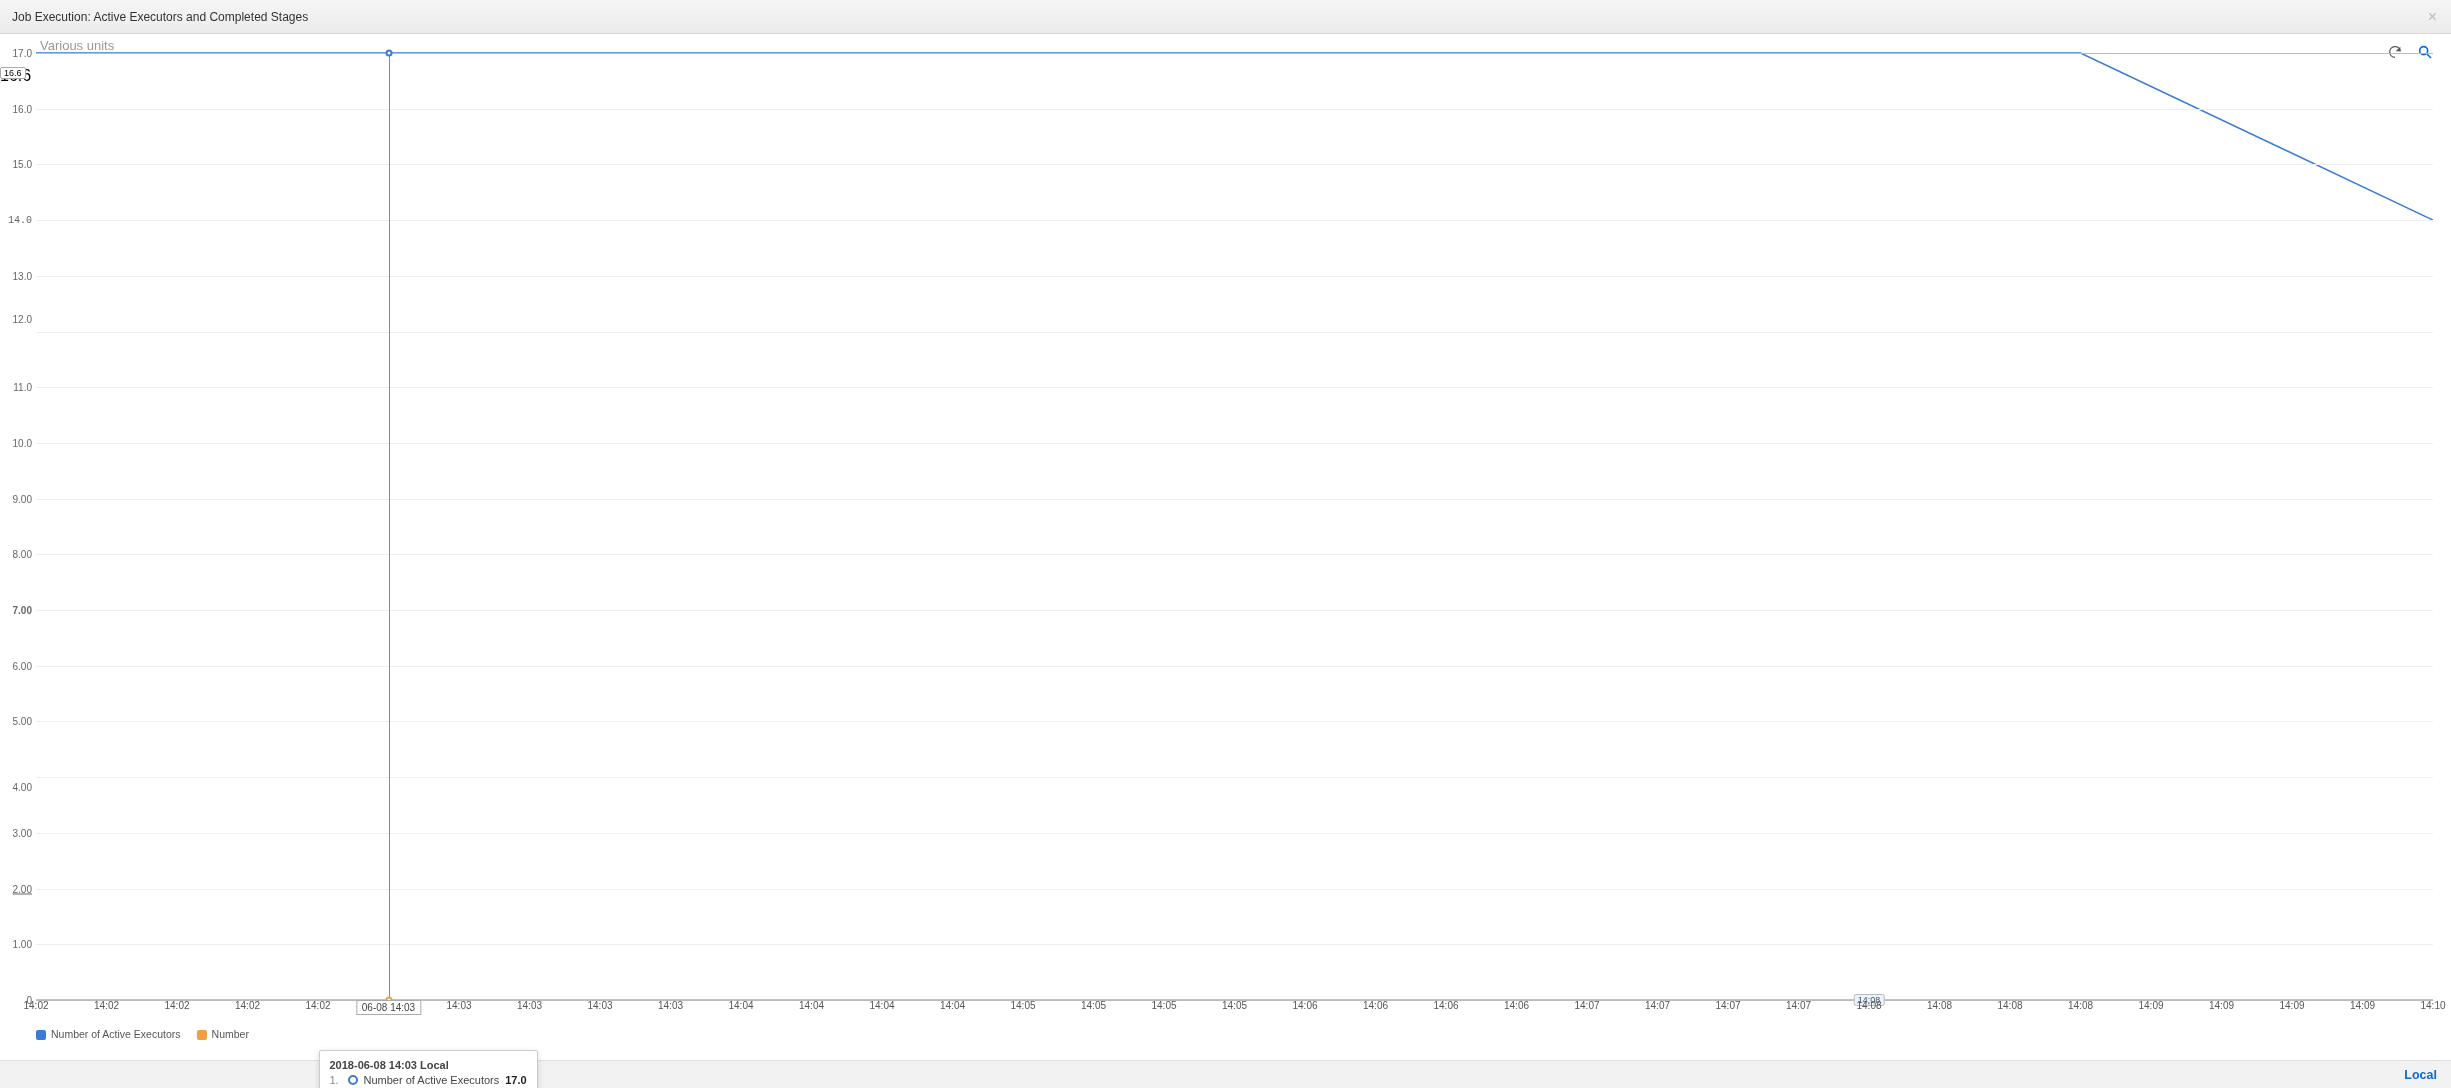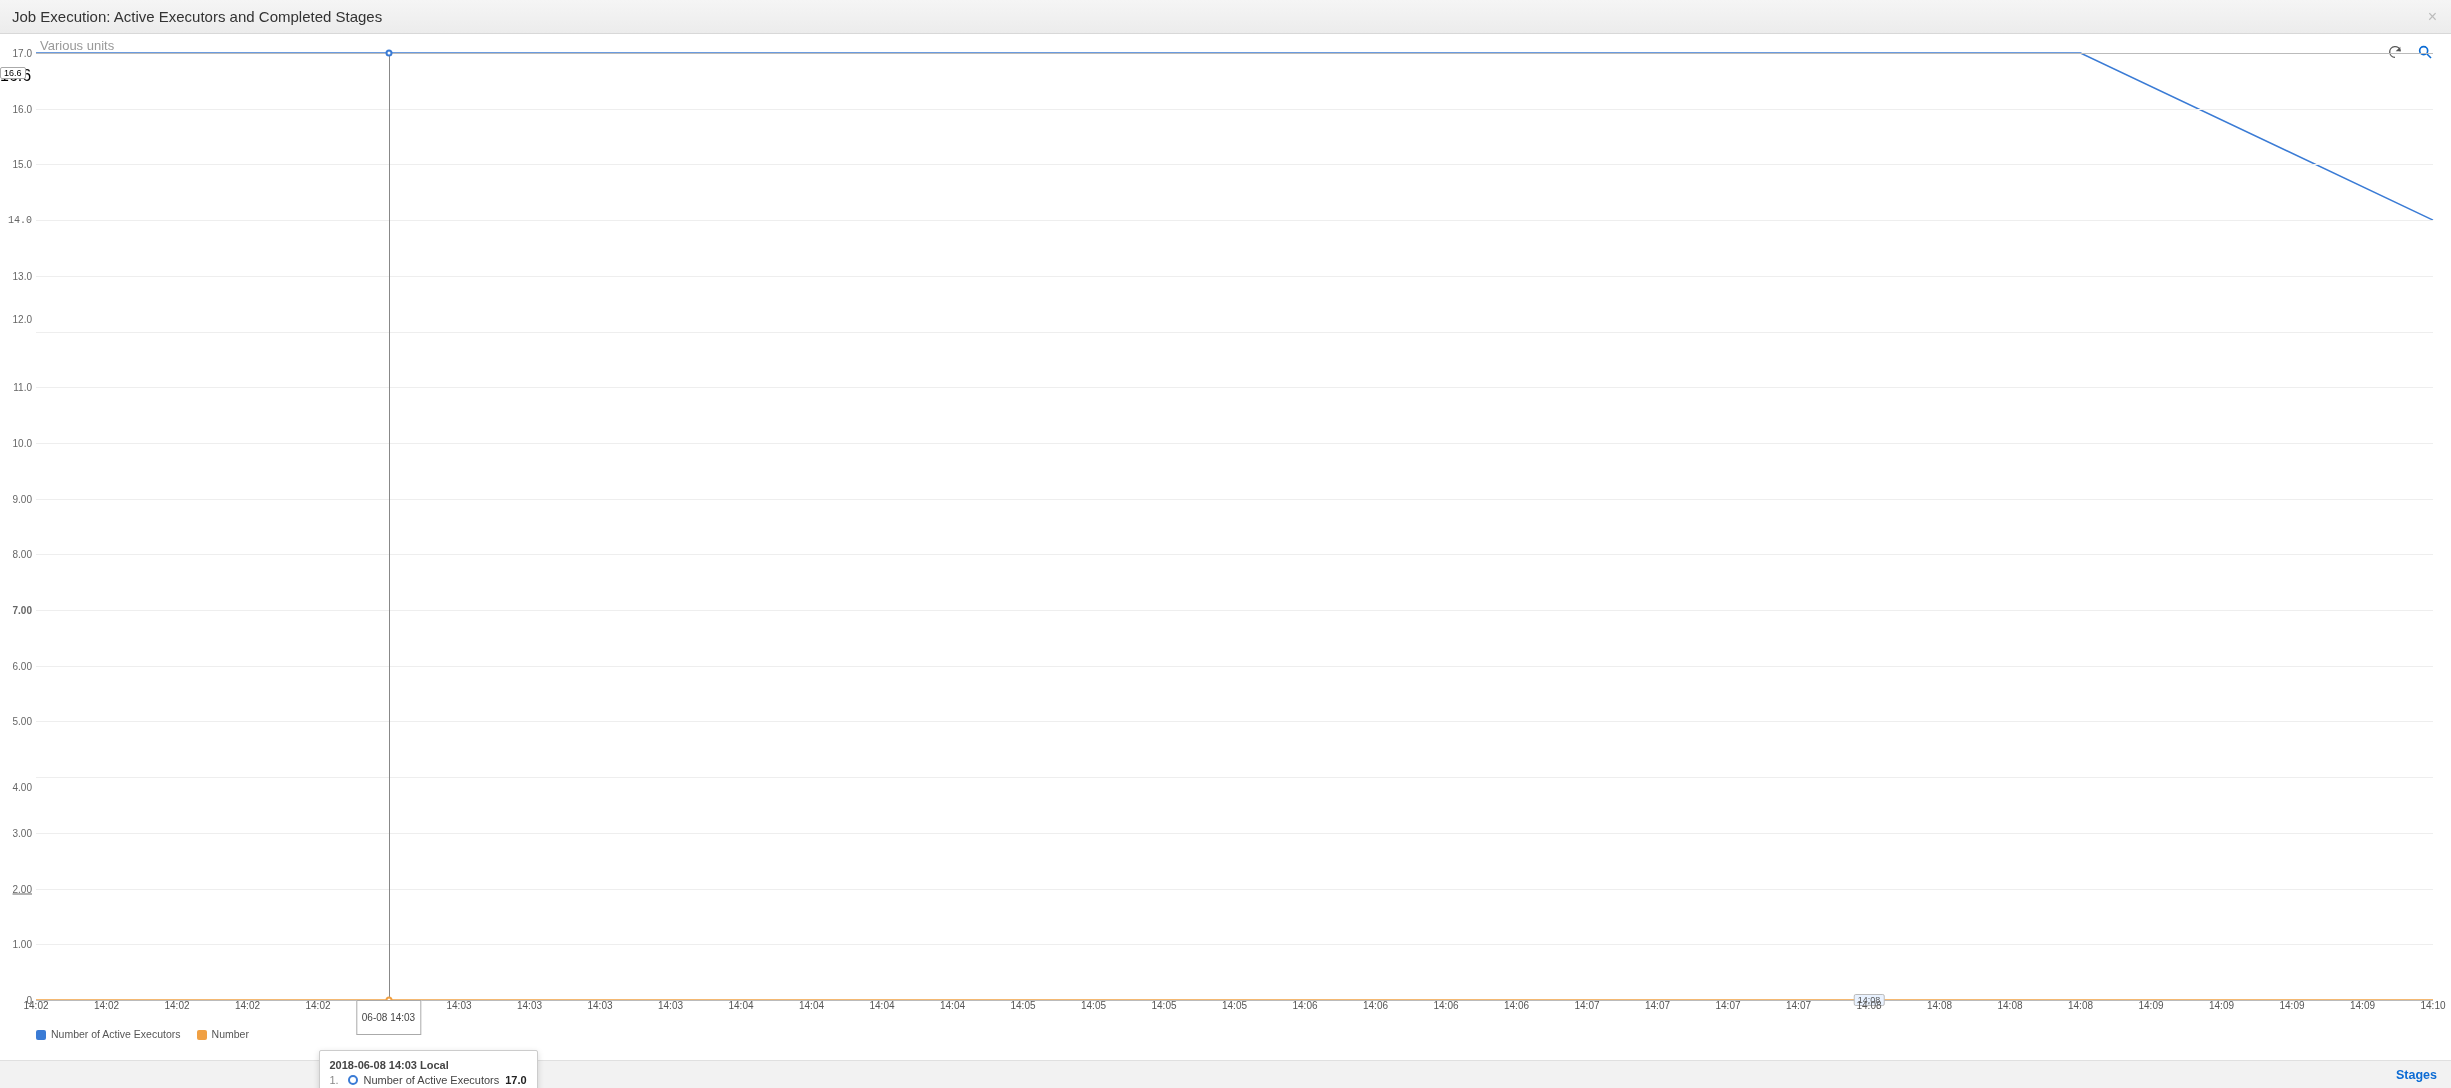--- a/index.html
+++ b/index.html
@@ -8,21 +8,21 @@
 
   .header {
     background: linear-gradient(#f5f5f5, #ececec);
     border-bottom: 1px solid #d8d8d8;
     height: 34px;
     display: flex;
     align-items: center;
     padding: 0 12px;
     position: relative;
   }
-  .header .title { font-size: 15px; color: #333; font-weight: 400; text-align: right; }
+  .header .title { font-size: 12px; color: #333; font-weight: 400; text-align: right; }
   .header .close-x {
     position: absolute;
     right: 14px;
     top: 8px;
     color: #bbb;
     font-size: 16px;
     cursor: pointer;
   }
 
   .chart-wrap {
@@ -84,21 +84,21 @@
     white-space: nowrap;
   }
   .x-tick-box {
     position: absolute;
     font-size: 10px;
     color: #444;
     transform: translateX(-50%);
     border: 1px solid #aaa;
     border-radius: 0;
     background: #fff;
-    padding: 11px 5px;
+    padding: 1px 5px;
     white-space: nowrap;
   }
 
   .legend {
     position: absolute;
     left: 36px; bottom: 20px;
     display: flex; gap: 16px;
     font-size: 10.5px;
     color: #555;
     align-items: center;
@@ -292,14 +292,14 @@
           <span class="idx">1.</span>
           <span class="ring" style="border-color:#3a7bd5"></span>
           <span class="name">Number of Active Executors</span>
           <span class="val">17.0</span>
         </div>
       </div>
   </div>
 </div>
 
 <div class="footer">
-  <span class="close-link">Stages</span>
+  <span class="close-link">Local</span>
 </div>
 
 </body></html>

